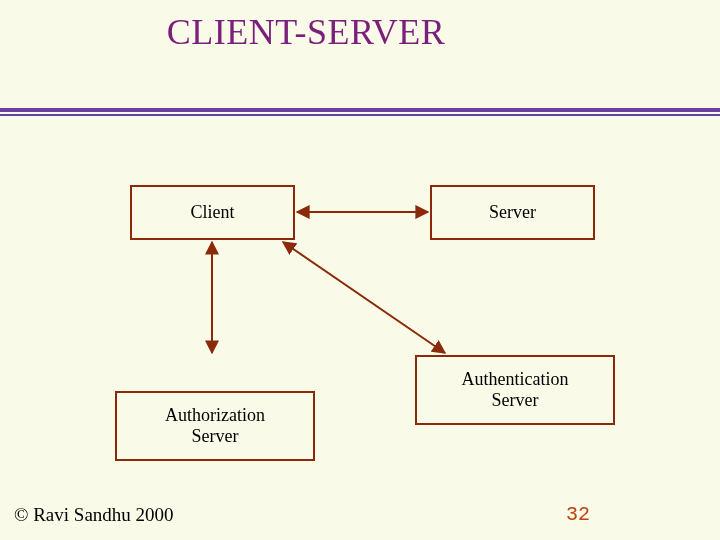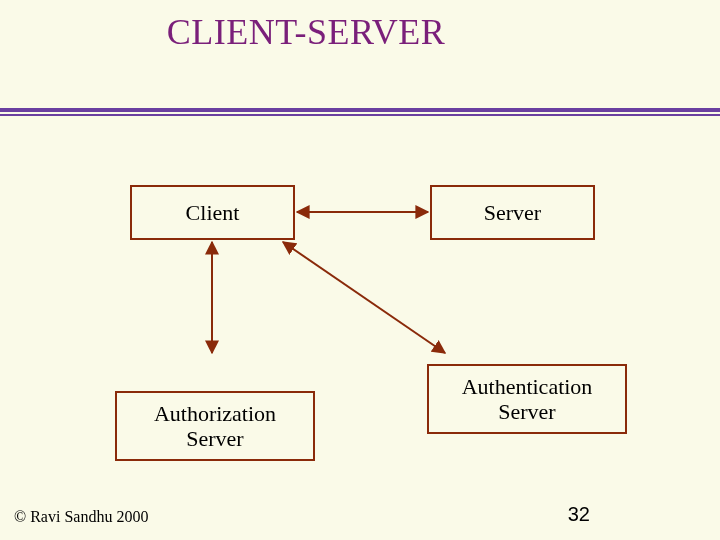--- a/index.html
+++ b/index.html
@@ -38,44 +38,44 @@
   }
   .rule .thin {
     margin-top: 2px;
     height: 2px;
     background: #6a3fa0;
   }
   .box {
     position: absolute;
     border: 2px solid #8a2a0a;
     background: #fafae8;
-    font-size: 22px;
+    font-size: 18px;
     color: #000;
     display: flex;
     align-items: center;
     justify-content: center;
     text-align: center;
     line-height: 1.15;
     padding: 8px 6px;
     box-sizing: border-box;
   }
   .copyright {
     position: absolute;
     left: 14px;
     bottom: 14px;
-    font-size: 16px;
+    font-size: 19px;
     color: #000;
   }
   .pagenum {
     position: absolute;
     right: 22px;
     bottom: 14px;
     font-size: 20px;
-    font-family: Liberation Sans, sans-serif;
-    color: #000000;
+    font-family: Liberation Mono, monospace;
+    color: #c2410c;
   }
   svg.arrows {
     position: absolute;
     left: 0;
     top: 0;
     width: 720px;
     height: 540px;
     pointer-events: none;
   }
 </style>
@@ -99,21 +99,21 @@
 
   <div class="box" style="left:430px; top:185px; width:165px; height:55px;">
     <span>Server</span>
   </div>
 
   <div class="box" style="left:115px; top:355px; width:200px; height:70px;margin-top:36px;">
     <span style="white-space:pre-line;">Authorization
 Server</span>
   </div>
 
-  <div class="box" style="left:427px; top:355px; width:200px; height:70px;margin-top:9px;">
+  <div class="box" style="left:415px; top:355px; width:200px; height:70px;">
     <span style="white-space:pre-line;">Authentication
 Server</span>
   </div>
 
   <svg class="arrows" viewBox="0 0 720 540">
     <defs>
       <marker id="ah" viewBox="0 0 10 10" refX="9" refY="5" markerWidth="7" markerHeight="7" orient="auto-start-reverse">
         <path d="M 0 0 L 10 5 L 0 10 z" fill="#8a2a0a"></path>
       </marker>
     </defs>

